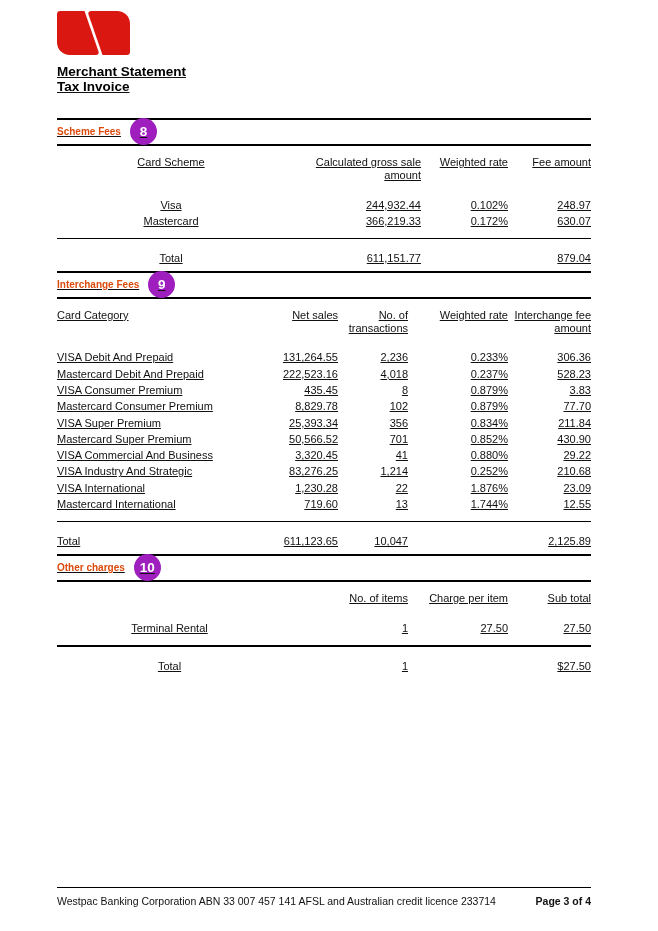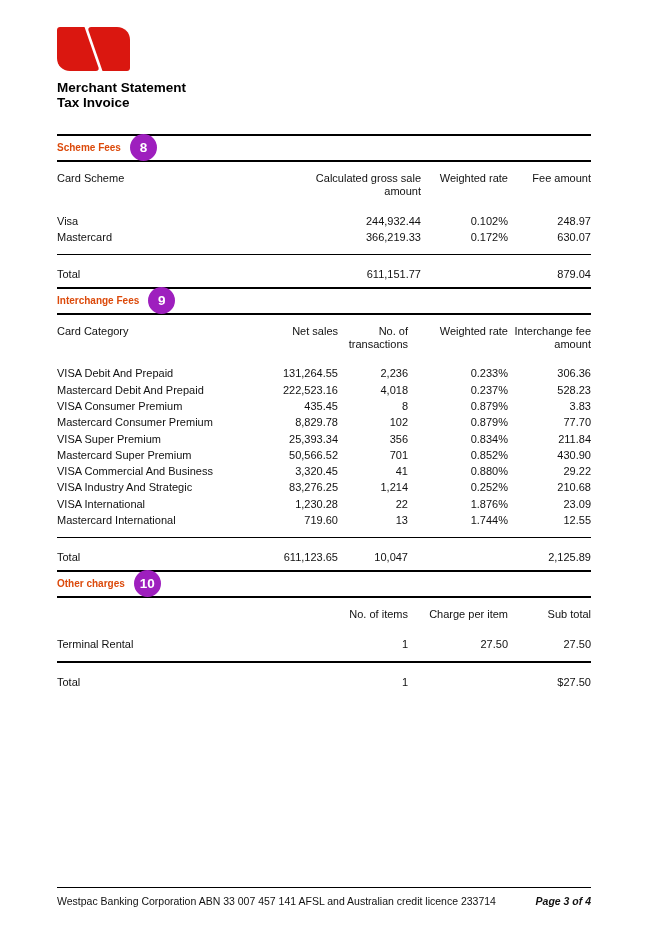--- a/index.html
+++ b/index.html
@@ -12,21 +12,21 @@
   *{box-sizing:border-box;margin:0;padding:0;}
   html,body{background:#fff;}
   .page{
     position:relative;
     width:658px;height:931px;
     background:#fff;
     font-family:"Liberation Sans","DejaVu Sans",sans-serif;
     color:var(--ink);
     overflow:hidden;
   }
-  .content{position:absolute;left:57px;top:16px;width:534px;}
+  .content{position:absolute;left:57px;top:0;width:534px;text-decoration:underline;}
   .logo{margin-top:11px;width:73px;height:44px;display:block;}
   .logo path{fill:var(--brand-red);}
   .doc-title{margin-top:9px;font-size:13.5px;font-weight:bold;line-height:15px;color:#000;}
   .section-heading{
     display:flex;align-items:center;
     border-top:2px solid var(--rule);
     border-bottom:2px solid var(--rule);
     padding:5px 0 6px 0;
     margin-top:0;
   }
@@ -45,43 +45,43 @@
   }
   table{width:534px;border-collapse:collapse;table-layout:fixed;font-size:11px;color:var(--ink);}
   th,td{font-weight:normal;text-align:right;vertical-align:top;line-height:13px;}
   th:first-child,td:first-child{text-align:left;}
   thead th{padding-top:10px;padding-bottom:15px;}
   tbody td{padding-top:1.6px;padding-bottom:1.7px;}
   tbody tr:last-child td{padding-bottom:10px;}
   tfoot td{border-top:1.5px solid var(--rule);padding-top:13px;padding-bottom:6px;}
   .t2 tfoot td{border-top:2px solid var(--rule);}
   
-  .t0 th:nth-child(1),.t0 td:nth-child(1){width:228px;}
+  .t0 th:nth-child(1),.t0 td:nth-child(1){width:228px;text-align:center;}
   .t0 th:nth-child(2),.t0 td:nth-child(2){width:136px;}
   .t0 th:nth-child(3),.t0 td:nth-child(3){width:87px;}
   .t0 th:nth-child(4),.t0 td:nth-child(4){width:83px;}
   
   .t1 th:nth-child(1),.t1 td:nth-child(1){width:190px;}
   .t1 th:nth-child(2),.t1 td:nth-child(2){width:91px;}
   .t1 th:nth-child(3),.t1 td:nth-child(3){width:70px;}
   .t1 th:nth-child(4),.t1 td:nth-child(4){width:100px;}
   .t1 th:nth-child(5),.t1 td:nth-child(5){width:83px;}
   
-  .t2 th:nth-child(1),.t2 td:nth-child(1){width:225px;}
+  .t2 th:nth-child(1),.t2 td:nth-child(1){width:225px;text-align:center;}
   .t2 th:nth-child(2),.t2 td:nth-child(2){width:126px;}
   .t2 th:nth-child(3),.t2 td:nth-child(3){width:100px;}
   .t2 th:nth-child(4),.t2 td:nth-child(4){width:83px;}
   .footer{
     position:absolute;left:57px;top:887px;width:534px;
     border-top:1.5px solid var(--rule);
     padding-top:7px;
     display:flex;justify-content:space-between;align-items:flex-start;
     font-size:10.5px;line-height:12px;
   }
-  .footer .page-label{font-weight:bold;white-space:nowrap;margin-left:12px;font-style:italic;}
+  .footer .page-label{font-weight:bold;white-space:nowrap;margin-left:12px;}
 </style>
 </head>
 <body>
 
 <div class="page">
   <div class="content">
 
     <svg class="logo" viewBox="0 0 73 44" aria-hidden="true">
       <path d="M3,0 L27.5,0 L41.5,40.5 C42.2,42.7 41,44 38.8,44 L13,44 C5.5,44 0,38.5 0,31 L0,3 C0,1.3 1.3,0 3,0 Z"></path>
       <path d="M70,44 L45.5,44 L31.5,3.5 C30.8,1.3 32,0 34.2,0 L60,0 C67.5,0 73,5.5 73,13 L73,41 C73,42.7 71.7,44 70,44 Z"></path>

